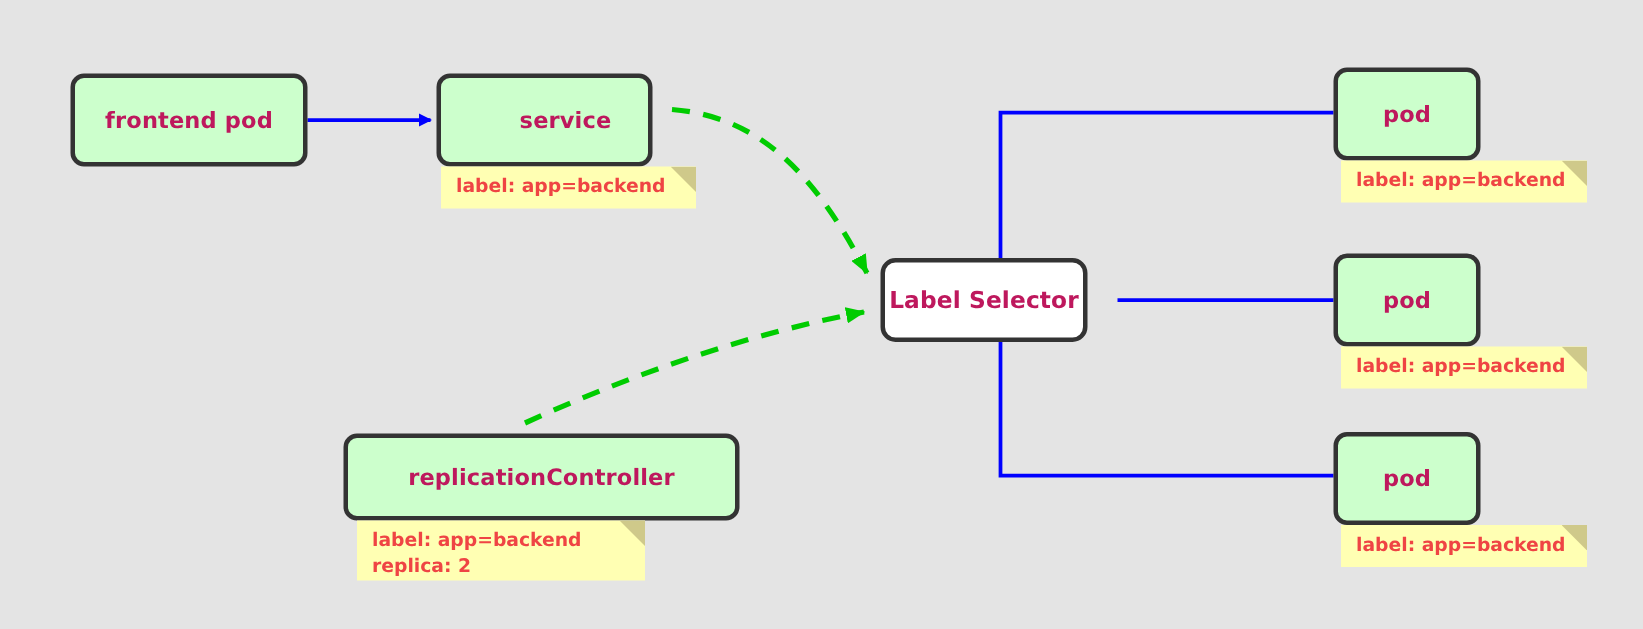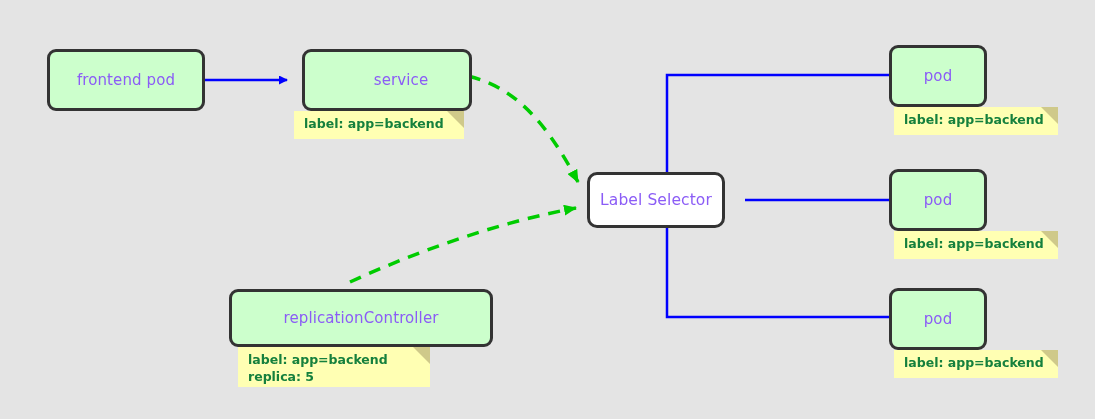--- a/index.html
+++ b/index.html
@@ -33,22 +33,22 @@
     box-sizing: border-box;
     background: #ccffcc;
     border: 3px solid #333333;
     border-radius: 9px;
     display: flex;
     align-items: center;
     justify-content: center;
     z-index: 3;
   }
   .node-label {
-    color: #8b5cf6;
-    font-weight: normal;
+    color: #be185d;
+    font-weight: bold;
     font-size: 15px;
     letter-spacing: 0.1px;
     white-space: nowrap;
   }
   .node.selector {
     background: #ffffff;
     border-radius: 10px;
   }
   .node.selector .node-label {
     font-size: 15.5px;
@@ -65,21 +65,21 @@
   .note .fold {
     position: absolute;
     right: 0;
     top: 0;
     width: 17px;
     height: 17px;
     background: #cfc98a;
     clip-path: polygon(0 0, 100% 0, 100% 100%);
   }
   .note-line {
-    color: #15803d;
+    color: #ef4444;
     font-weight: bold;
     font-size: 12.5px;
     line-height: 17px;
     white-space: nowrap;
   }
 </style>
 </head>
 <body>
 
 <div id="canvas">
@@ -102,37 +102,37 @@
 
     <path d="M448,73 C510,78 545,120 578,182" fill="none" stroke="#00cc00" stroke-width="3.5" stroke-dasharray="12,9" marker-end="url(#greenArrow)"></path>
 
     <path d="M350,282 C420,250 500,222 576,208" fill="none" stroke="#00cc00" stroke-width="3.5" stroke-dasharray="12,9" marker-end="url(#greenArrow)"></path>
   </svg>
 
   <div class="node" style="left:47px; top:49px; width:158px; height:62px;">
     <span class="node-label">frontend pod</span>
   </div>
 
-  <div class="node" style="left:302px; top:49px; width:170px; height:62px;padding-left:28px;">
+  <div class="node" style="left:291px; top:49px; width:144px; height:62px;padding-left:28px;">
     <span class="node-label">service</span>
   </div>
 
   <div class="note" style="left:294px; top:111px; width:170px; height:28px;">
     <span class="fold"></span>
     <div class="note-line">label: app=backend</div>
   </div>
 
   <div class="node" style="left:229px; top:289px; width:264px; height:58px;">
     <span class="node-label">replicationController</span>
   </div>
 
   <div class="note" style="left:238px; top:347px; width:192px; height:40px;">
     <span class="fold"></span>
     <div class="note-line">label: app=backend</div>
-    <div class="note-line">replica: 5</div>
+    <div class="note-line">replica: 2</div>
   </div>
 
   <div class="node selector" style="left:587px; top:172px; width:138px; height:56px;">
     <span class="node-label">Label Selector</span>
   </div>
 
   <div class="node" style="left:889px; top:45px; width:98px; height:62px;">
     <span class="node-label">pod</span>
   </div>
 

